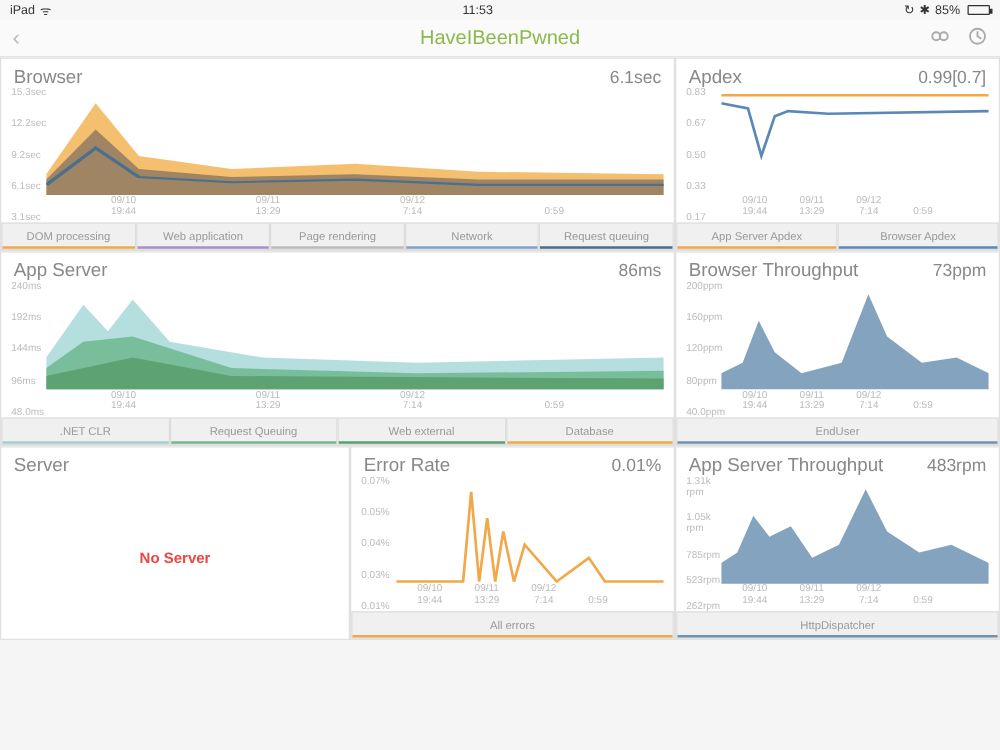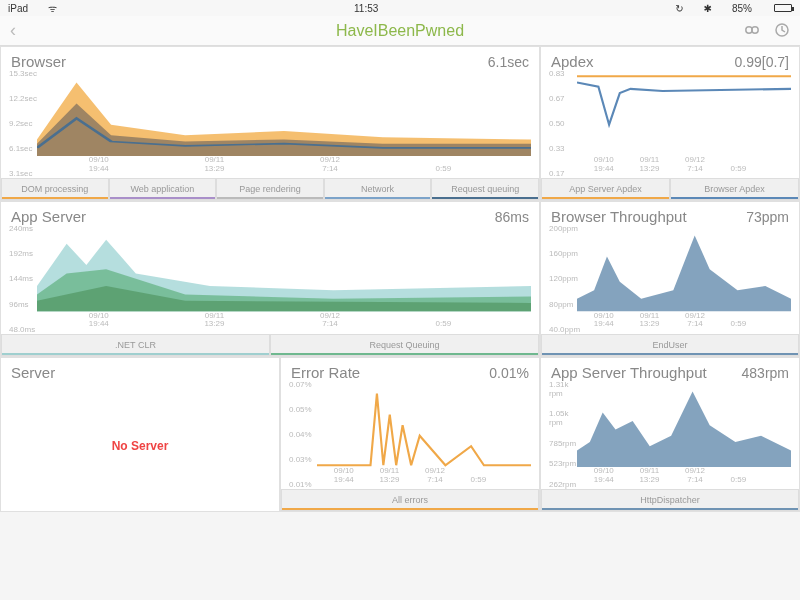--- a/index.html
+++ b/index.html
@@ -1,18 +1,18 @@
 <!DOCTYPE html>
 <html><head>
 <meta charset="utf-8">
 <style>
 *{margin:0;padding:0;box-sizing:border-box}
 body{font-family:-apple-system,"Helvetica Neue",Arial,sans-serif;background:#f5f5f5;width:800px;height:600px;overflow:hidden;font-size:10px;color:#555}
 .statusbar{height:16px;background:#f7f7f7;display:flex;align-items:center;justify-content:space-between;padding:0 8px;font-size:10px;color:#333}
-.statusbar .left,.statusbar .right{display:flex;align-items:center;gap:20px}
+.statusbar .left,.statusbar .right{display:flex;align-items:center;gap:4px}
 .battery{display:inline-block;width:18px;height:8px;border:1px solid #333;border-radius:1px;position:relative;margin-left:2px}
 .battery::after{content:"";position:absolute;right:-3px;top:2px;width:2px;height:4px;background:#333}
 .battery .fill{height:100%;width:85%;background:#333}
 .navbar{height:30px;background:#fafafa;border-bottom:1px solid #ddd;display:flex;align-items:center;position:relative;padding:0 10px}
 .navbar .back{color:#bbb;font-size:18px;cursor:pointer}
 .navbar .title{position:absolute;left:50%;transform:translateX(-50%);color:#8db84b;font-size:16px;font-weight:400}
 .navbar .actions{margin-left:auto;display:flex;gap:14px;color:#aaa}
 .navbar .actions span{cursor:pointer}
 .grid{display:grid;grid-template-columns:540px 260px;height:466px}
 .card{background:#fff;border:1px solid #e0e0e0;display:flex;flex-direction:column;position:relative}
@@ -149,20 +149,22 @@
       </div>
   <div class="xaxis">
         <div><span>09/10</span><br><span>19:44</span></div>
         <div><span>09/11</span><br><span>13:29</span></div>
         <div><span>09/12</span><br><span>7:14</span></div>
         <div><span></span><br><span>0:59</span></div>
       </div>
   <div class="legend">
     <div class="seg" style="--c:#9fcfcf">.NET CLR</div>
     <div class="seg" style="--c:#6fb88f">Request Queuing</div>
+    <div class="seg" style="--c:#5a9f6f">Web external</div>
+    <div class="seg" style="--c:#f0a848">Database</div>
   </div>
 </div>
 
 <div class="card">
   <div class="card-head">
         <span class="card-title">Browser Throughput</span>
         <span class="card-value">73ppm</span>
       </div>
   <div class="yaxis">
         <span>200ppm</span>

